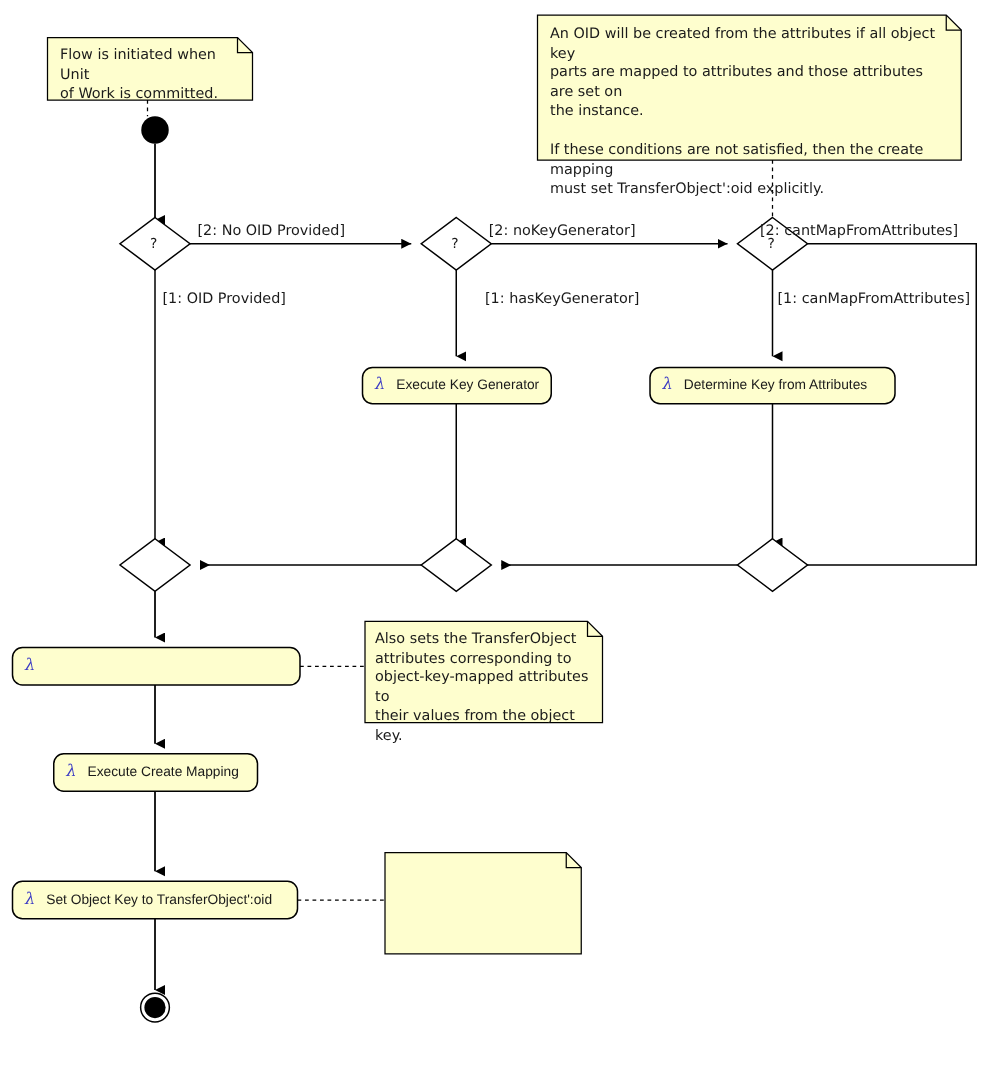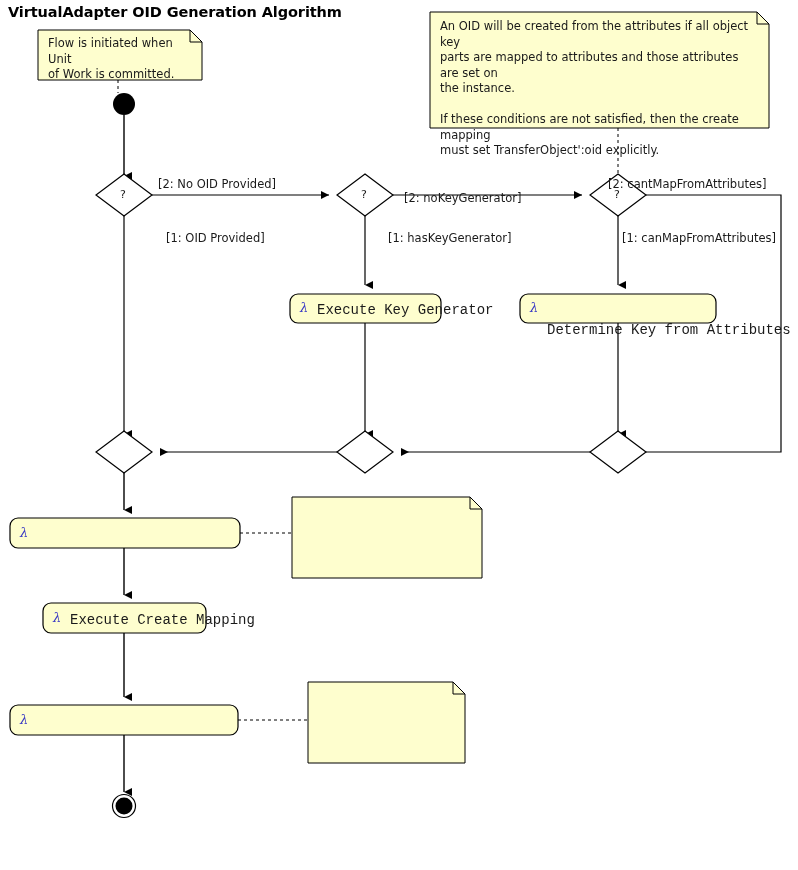--- a/index.html
+++ b/index.html
@@ -41,22 +41,22 @@
   .note-text {
     position: absolute;
     font-family: "DejaVu Sans", sans-serif;
     font-size: 11.5px;
     color: #1a1a1a;
     line-height: 15.5px;
     white-space: pre-wrap;
   }
   .act-label {
     position: absolute;
-    font-family: Liberation Mono, monospace;
-    font-size: 14px;
+    font-family: Liberation Sans, sans-serif;
+    font-size: 11px;
     color: #1a1a1a;
     white-space: nowrap;
   }
   .act-lambda {
     position: absolute;
     font-family: "DejaVu Serif", serif;
     font-size: 13px;
     font-style: italic;
     color: #3b3bc4;
     white-space: nowrap;
@@ -75,21 +75,20 @@
     font-size: 11px;
     color: #1a1a1a;
     white-space: nowrap;
   }
 </style>
 </head>
 <body>
 
 <div id="diagram-root">
 
-  <div class="dg-title">VirtualAdapter OID Generation Algorithm</div>
 
   <svg id="diagram-svg" viewBox="0 0 798 870" xmlns="http://www.w3.org/2000/svg">
     <defs>
       <marker id="arrowDown" markerWidth="10" markerHeight="10" refX="4" refY="8" orient="auto" markerUnits="userSpaceOnUse">
         <path d="M0,0 L8,0 L4,8 z" fill="#000000"></path>
       </marker>
       <marker id="arrowLeft" markerWidth="10" markerHeight="10" refX="8" refY="4" orient="auto" markerUnits="userSpaceOnUse">
         <path d="M8,0 L8,8 L0,4 z" fill="#000000"></path>
       </marker>
       <marker id="arrowRight" markerWidth="10" markerHeight="10" refX="8" refY="4" orient="auto" markerUnits="userSpaceOnUse">
@@ -179,39 +178,44 @@
   <div class="note-text" style="left:48px; top:36px; width:150px;">Flow is initiated when Unit
 of Work is committed.</div>
 
   <div class="note-text" style="left:440px; top:19px; width:320px;">An OID will be created from the attributes if all object key
 parts are mapped to attributes and those attributes are set on
 the instance.
 
 If these conditions are not satisfied, then the create mapping
 must set TransferObject':oid explicitly.</div>
 
+  <div class="note-text" style="left:300px; top:503px; width:178px;">Also sets the TransferObject
+attributes corresponding to
+object-key-mapped attributes to
+their values from the object key.</div>
 
 
   <div class="dec-q" style="left:120px; top:188px;">?</div>
   <div class="dec-q" style="left:361px; top:188px;">?</div>
   <div class="dec-q" style="left:614px; top:188px;">?</div>
 
   <div class="edge-label" style="left:158px; top:177px;">[2: No OID Provided]</div>
-  <div class="edge-label" style="left:130px; top:231px;margin-left:36px;">[1: OID Provided]</div>
-  <div class="edge-label" style="left:404px; top:177px;margin-top:14px;">[2: noKeyGenerator]</div>
+  <div class="edge-label" style="left:130px; top:231px;">[1: OID Provided]</div>
+  <div class="edge-label" style="left:391px; top:177px;">[2: noKeyGenerator]</div>
   <div class="edge-label" style="left:388px; top:231px;">[1: hasKeyGenerator]</div>
   <div class="edge-label" style="left:608px; top:177px;">[2: cantMapFromAttributes]</div>
   <div class="edge-label" style="left:622px; top:231px;">[1: canMapFromAttributes]</div>
 
   <div class="act-lambda" style="left:300px; top:300px;">λ</div>
   <div class="act-label" style="left:317px; top:302px;">Execute Key Generator</div>
 
   <div class="act-lambda" style="left:530px; top:300px;">λ</div>
-  <div class="act-label" style="left:547px; top:302px;margin-top:20px;">Determine Key from Attributes</div>
+  <div class="act-label" style="left:547px; top:302px;">Determine Key from Attributes</div>
 
   <div class="act-lambda" style="left:20px; top:525px;">λ</div>
 
   <div class="act-lambda" style="left:53px; top:610px;">λ</div>
   <div class="act-label" style="left:70px; top:612px;">Execute Create Mapping</div>
 
   <div class="act-lambda" style="left:20px; top:712px;">λ</div>
+  <div class="act-label" style="left:37px; top:714px;">Set Object Key to TransferObject':oid</div>
 
 </div>
 
 </body></html>

